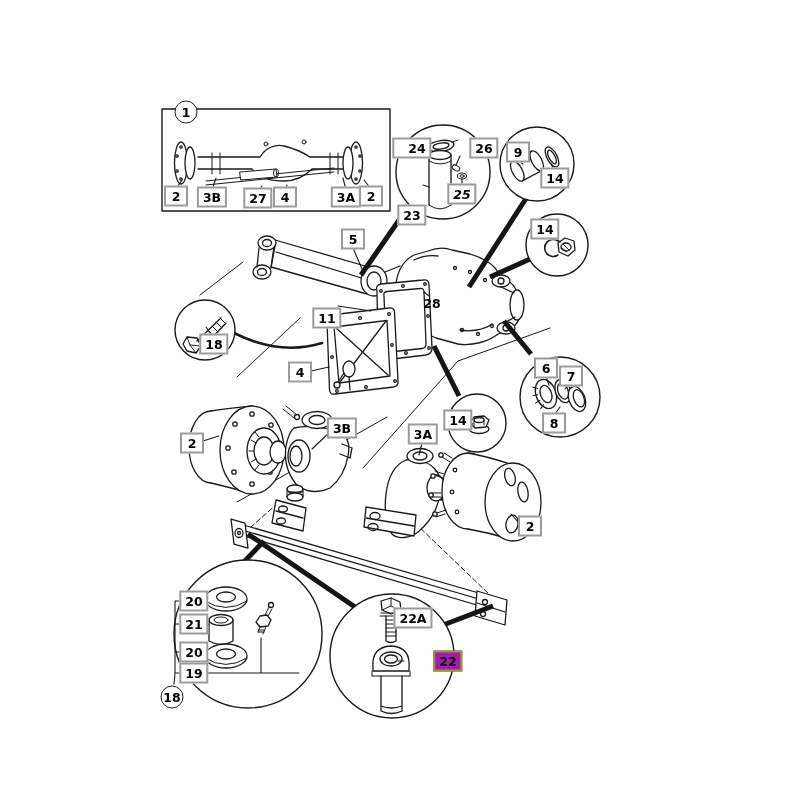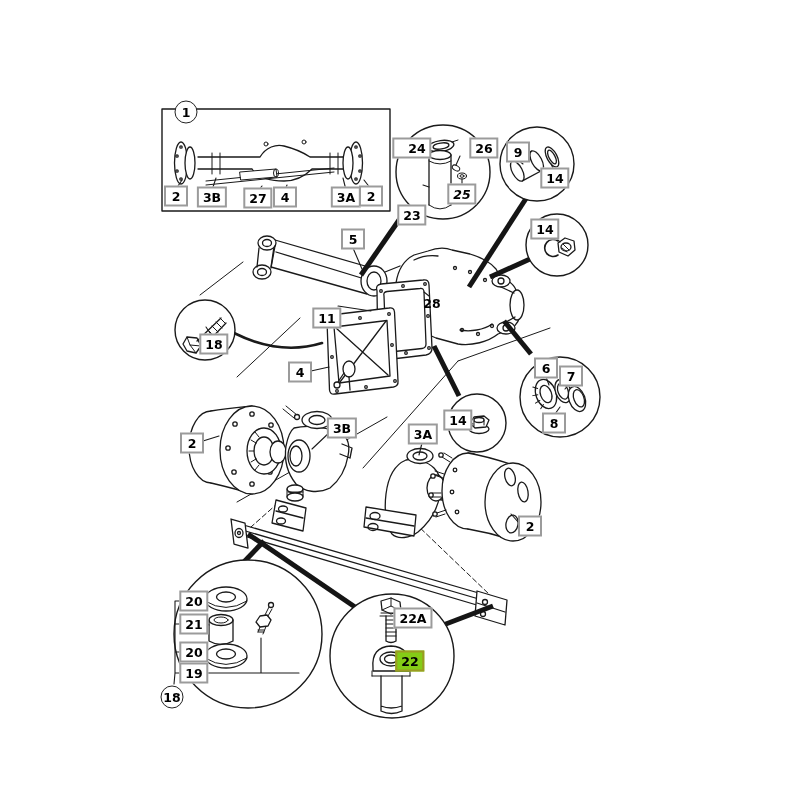--- a/index.html
+++ b/index.html
@@ -7,21 +7,21 @@
           font-family:"DejaVu Sans","Liberation Sans",sans-serif;}
   #art{position:absolute;left:0;top:0;}
   #labels{position:absolute;left:0;top:0;width:800px;height:800px;}
   .part-label{position:absolute;transform:translate(-50%,-50%);
       font:bold 12.5px "DejaVu Sans","Liberation Sans",sans-serif;color:#000;
       background:#fff;text-align:center;white-space:nowrap;cursor:pointer;z-index:5;}
   .part-label.box{border:2px solid #9b9b9b;padding:1px 4px;min-width:12px;line-height:15px;}
   .part-label.circle{border:1.6px solid #222;border-radius:50%;width:21px;height:21px;
       line-height:21px;padding:0;min-width:0;}
   .part-label.plain{border:none;background:transparent;padding:0;}
-  .part-label.highlighted{background:#84cc16;border-color:#9b9b23;}
+  .part-label.highlighted{background:#a21caf;border-color:#9b9b23;margin-left:38px;}
 </style>
 </head>
 <body>
 
 <div id="canvas">
 
 <svg id="art" width="800" height="800" viewBox="0 0 800 800" fill="none" stroke="#1a1a1a" stroke-width="1.3" stroke-linecap="round" stroke-linejoin="round">
 
   <g stroke-width="1">
     <path d="M243 262 L200 295"></path>

